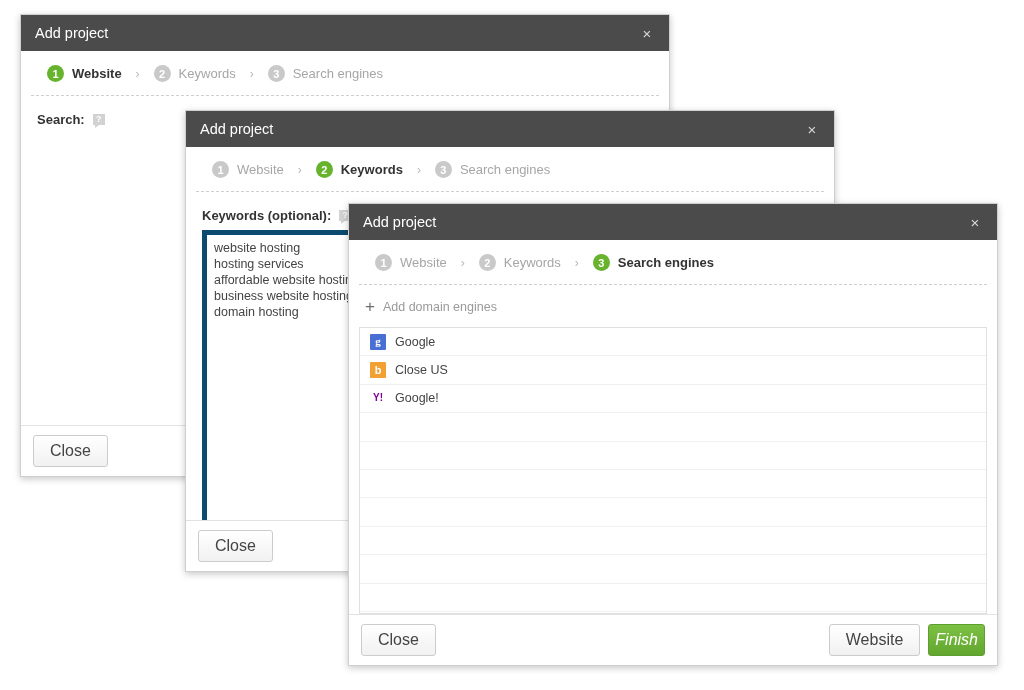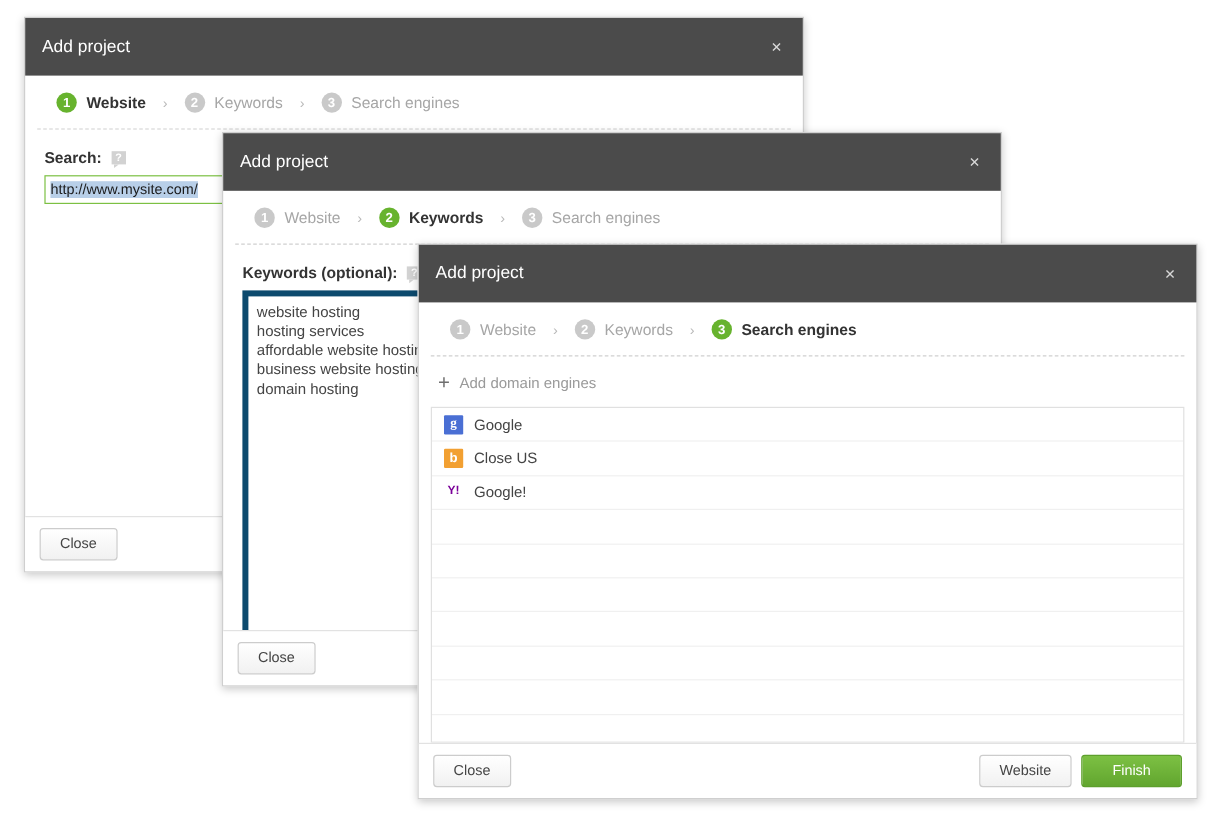--- a/index.html
+++ b/index.html
@@ -15,21 +15,21 @@
   
   .dialog {
     position: absolute;
     background: #ffffff;
     border: 1px solid #cfcfcf;
     box-shadow: 0 2px 7px rgba(0,0,0,0.22);
     display: flex;
     flex-direction: column;
   }
   .dlg-title {
-    height: 48px;
+    height: 36px;
     background: #4b4b4b;
     color: #ffffff;
     display: flex;
     align-items: center;
     padding: 0 12px 0 14px;
     font-size: 14.5px;
     flex: none;
     justify-content: space-between;
   }
   .dlg-title .t { flex: 1 1 auto; }
@@ -80,34 +80,35 @@
     flex: none;
     border-top: 1px solid #e2e2e2;
     padding: 9px 12px;
     display: flex;
     align-items: center;
     background: #ffffff;
   }
   .spacer { flex: 1 1 auto; }
   .btn {
     font-family: "Liberation Sans", sans-serif;
-    font-size: 12px;
+    font-size: 16px;
     padding: 5px 16px;
     border: 1px solid #cccccc;
     border-radius: 3px;
     background: linear-gradient(#ffffff, #f1f1f1);
     color: #444444;
     cursor: pointer;
     line-height: 1.25;
   }
   .btn.primary {
     background: linear-gradient(#7cc043, #62a62f);
     border-color: #5d9f2c;
     color: #ffffff;
-    padding: 5px 25px;
+    padding: 5px 6px;
+    font-style: italic;
   }
   .btn + .btn { margin-left: 8px; }
 
   
   .field-label {
     font-size: 13px;
     font-weight: bold;
     color: #333333;
     display: flex;
     align-items: center;
@@ -250,23 +251,20 @@
       <div class="step">
         <span class="bubble">3</span>
         <span class="lbl">Search engines</span>
       </div>
     </div>
 
     <div class="dlg-body">
       <div class="field-label">
         <span>Search:</span>
         <span class="help-icon">?</span>
-      </div>
-      <div class="text-input">
-        <span class="sel">http://www.mysite.com/</span>
       </div>
     </div>
 
     <div class="dlg-footer">
       <button class="btn">Close</button>
       <span class="spacer"></span>
     </div>
   </div>
 
   <div class="dialog" id="dlg2">

